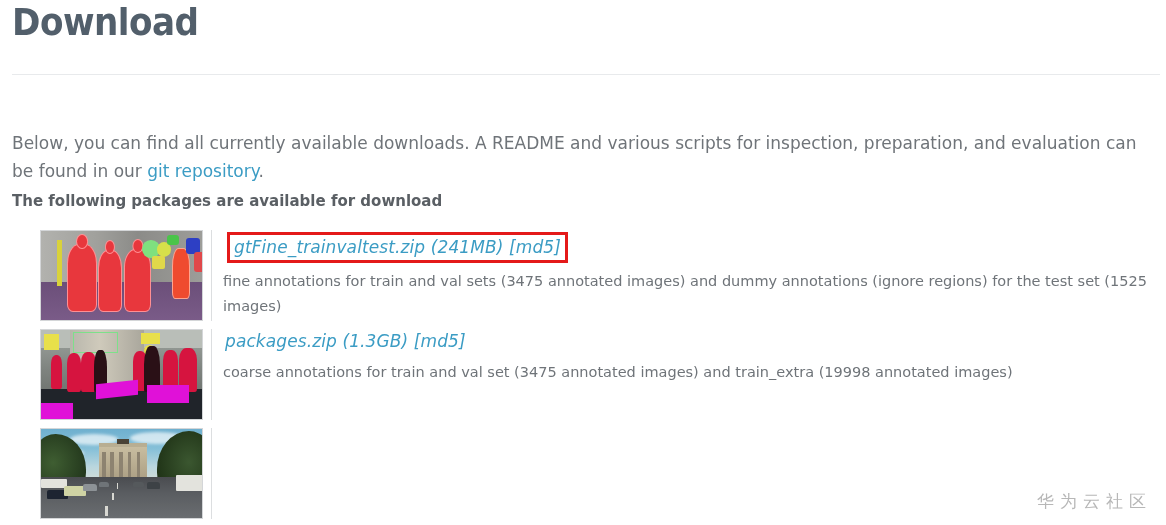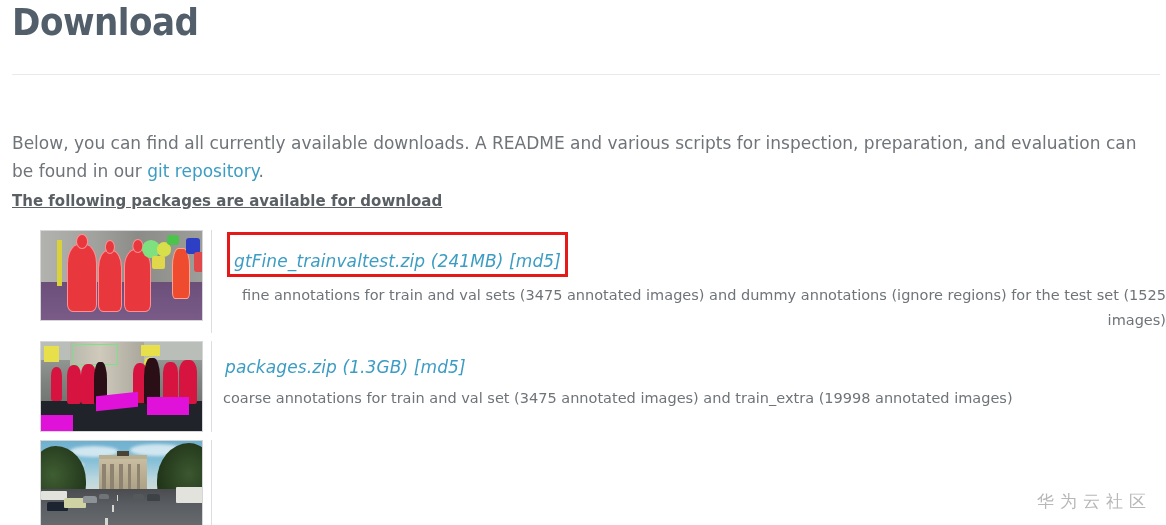--- a/index.html
+++ b/index.html
@@ -59,21 +59,20 @@
   
   .section-heading {
     position: absolute;
     left: 12px;
     top: 190px;
     font-size: 15px;
     font-weight: bold;
     color: #5a5f64;
     line-height: 22px;
     white-space: nowrap;
-    text-decoration: underline;
   }
 
   
   .package-list {
     position: absolute;
     left: 40px;
     top: 230px;
     width: 1126px;
   }
   .package-row {
@@ -102,38 +101,38 @@
     display: inline-block;
     position: relative;
   }
   .pkg-link {
     display: inline-block;
     font-size: 17px;
     font-style: italic;
     color: #3b9cc4;
     text-decoration: none;
     line-height: 22px;
-    padding: 15px 2px 2px 2px;
+    padding: 1px 2px 2px 2px;
     white-space: nowrap;
     letter-spacing: 0.1px;
   }
   .pkg-link-wrap.boxed {
     border: 3px solid #e41919;
     padding: 0px 2px;
     margin-left: 4px;
     margin-top: 2px;
   }
   .pkg-desc {
     font-size: 14.5px;
     line-height: 25px;
     color: #6f7479;
     margin-top: 6px;
     max-width: 944px;
   }
-  .pkg-desc.wide { max-width: 956px; text-align: right; }
+  .pkg-desc.wide { max-width: 956px; }
 
   
   .t1 { background: linear-gradient(#a9a9a5 0%, #9e9e9a 55%, #8e8e8b 100%); }
   .t1 .road {
     position: absolute; left: 0; bottom: 0; width: 100%; height: 43%;
     background: linear-gradient(#6b4f79 0%, #7a5b88 100%);
   }
   .t1 .wall {
     position:absolute; left:0; top:0; width:100%; height:58%;
     background: linear-gradient(90deg,#b2b2ae 0%,#a0a09c 35%,#8b8b88 60%,#9d9d99 100%);

